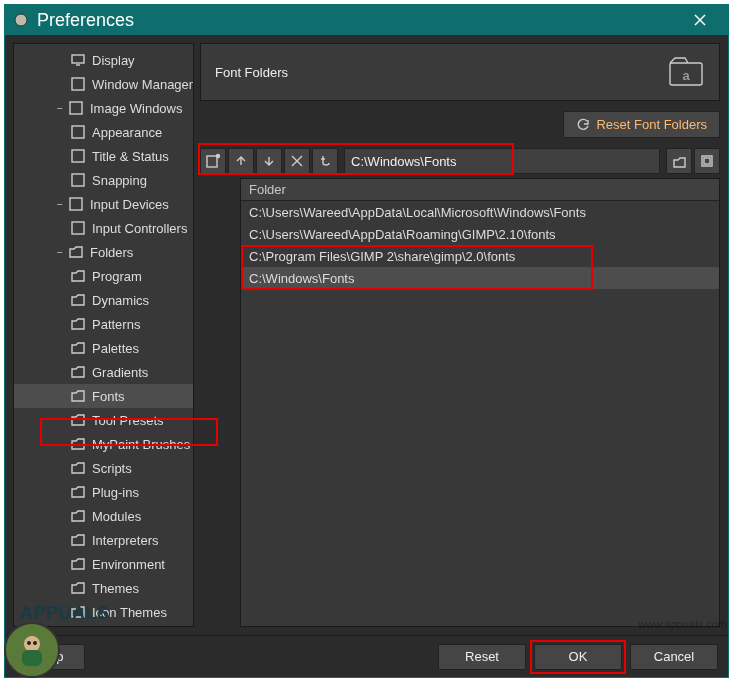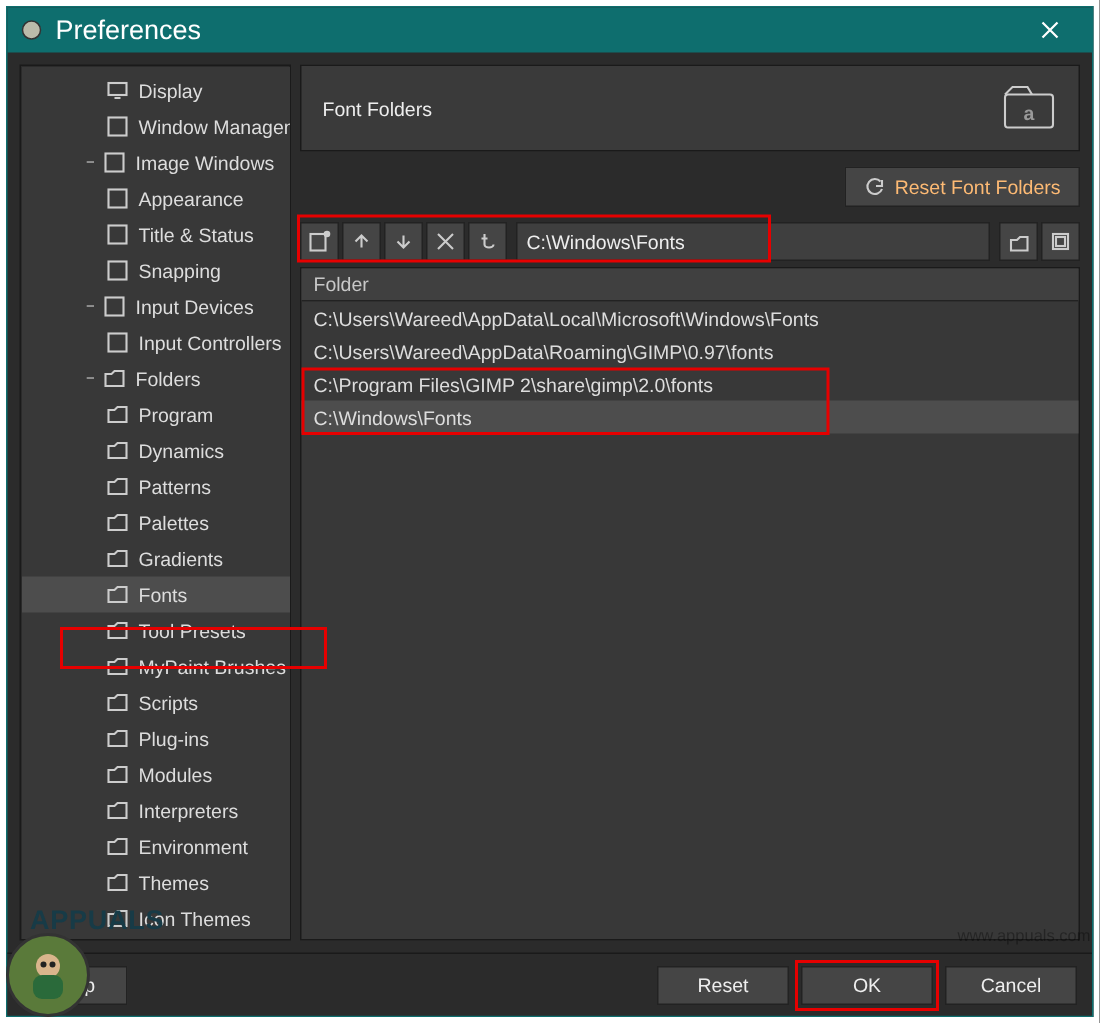--- a/index.html
+++ b/index.html
@@ -322,27 +322,27 @@
         </div>
         <div class="tbtn">
           <svg width="14" height="14" viewBox="0 0 14 14">
               <rect x="2" y="2" width="10" height="10" class="ico"></rect>
               <rect x="4" y="4" width="6" height="6" class="ico"></rect>
             </svg>
         </div>
         <div class="red-box" style="left:-2px; top:-3px; width:316px; height:32px;"></div>
       </div>
 
-      <div class="folder-table" style="position:relative;">
+      <div class="folder-table" style="position:relative;margin-left:40px;">
         <div class="fhdr">
             <span>Folder</span>
           </div>
         <div id="rows">
             <div class="frow">C:\Users\Wareed\AppData\Local\Microsoft\Windows\Fonts</div>
-            <div class="frow">C:\Users\Wareed\AppData\Roaming\GIMP\0.97\fonts</div>
+            <div class="frow">C:\Users\Wareed\AppData\Roaming\GIMP\2.10\fonts</div>
             <div class="frow">C:\Program Files\GIMP 2\share\gimp\2.0\fonts</div>
             <div class="frow sel">C:\Windows\Fonts</div>
           </div>
         <div class="red-box" style="left:0px; top:66px; width:352px; height:45px;"></div>
       </div>
     </div>
   </div>
 
   <div class="footer">
     <div class="fbtn" style="width:70px">

